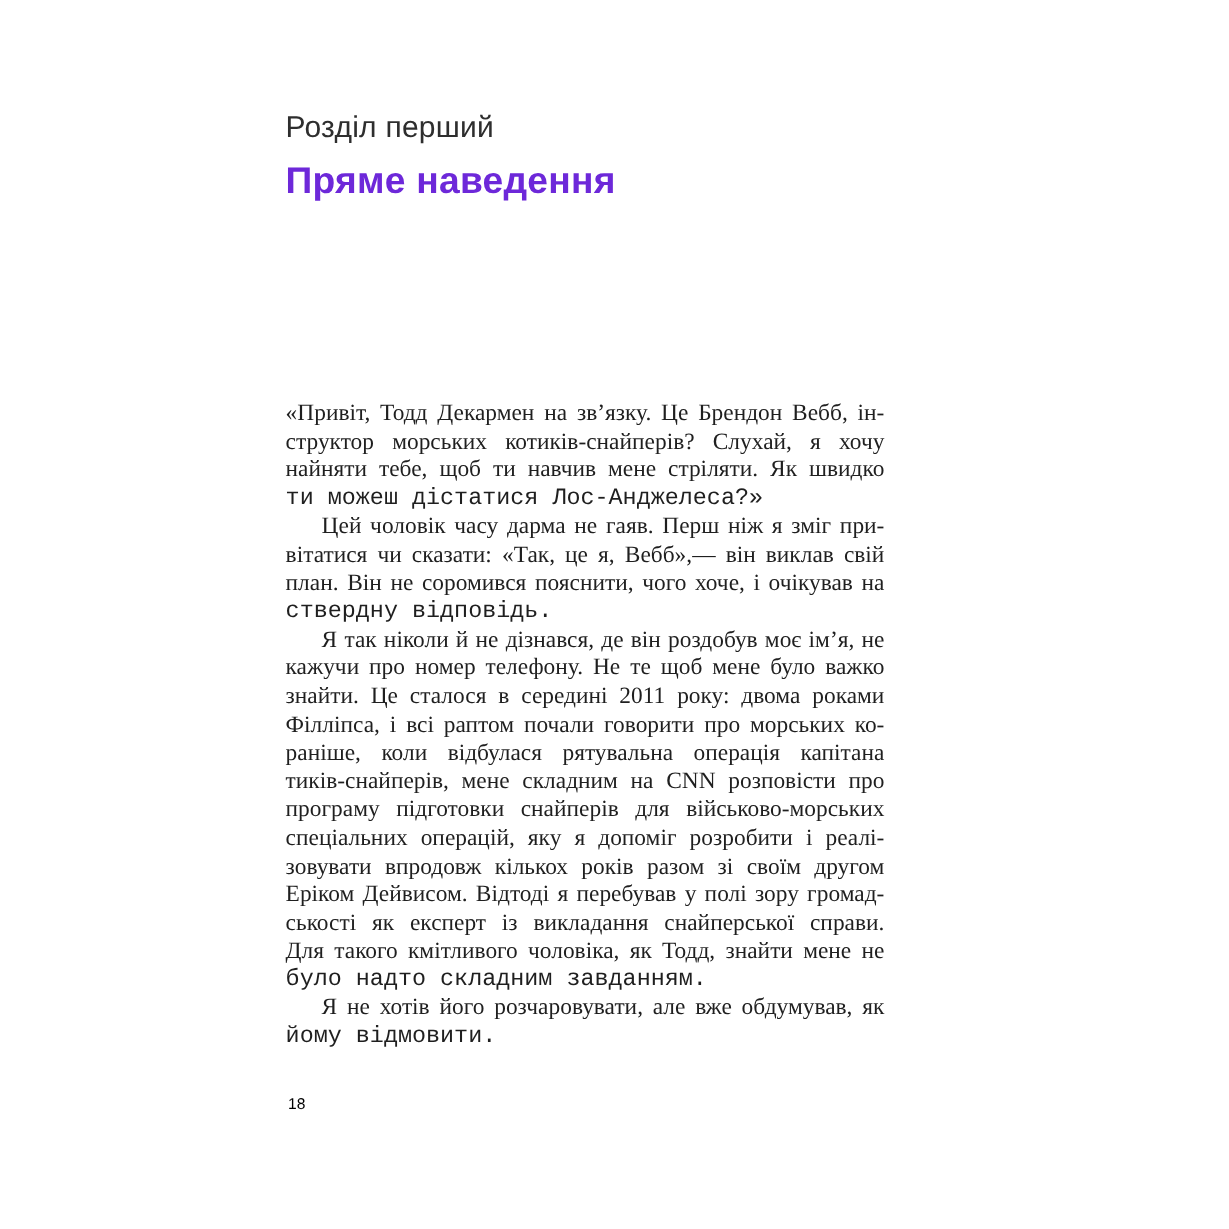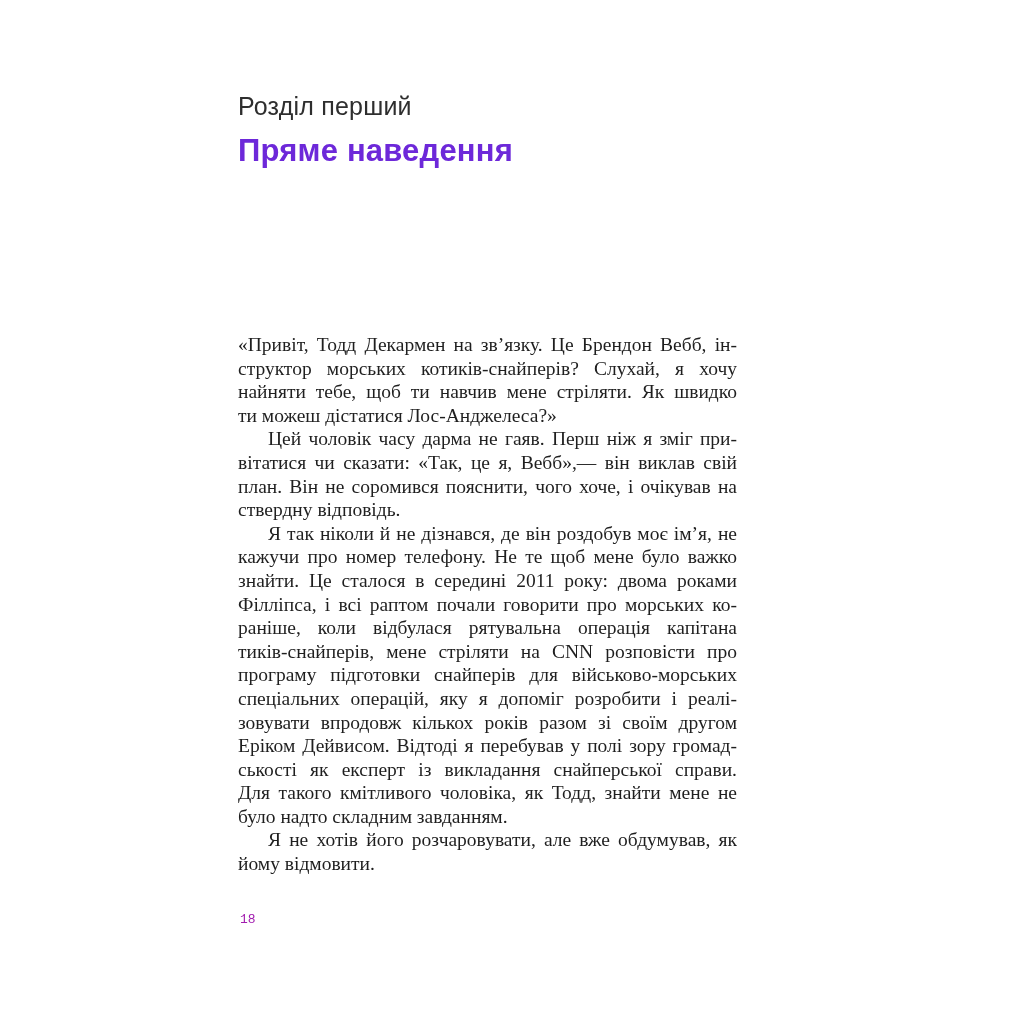--- a/index.html
+++ b/index.html
@@ -45,31 +45,32 @@
     color: #1f1f1f;
   }
   .para { margin: 0; padding: 0; }
   .line {
     text-align: justify;
     text-align-last: justify;
     white-space: normal;
   }
   .line.last {
     text-align-last: left;
+    font-family: Liberation Mono, monospace;
   }
   .para.indent .line:first-child {
     text-indent: 30px;
   }
   .page-number {
     position: absolute;
     left: 240px;
     top: 912px;
-    font-family: Liberation Mono, monospace;
+    font-family: Liberation Sans, sans-serif;
     font-size: 13px;
-    color: #a21caf;
+    color: #000000;
   }
 </style>
 </head>
 <body>
 
 <div class="page">
   <div class="chapter-label">Розділ перший</div>
   <div class="chapter-title">Пряме наведення</div>
   <div class="body-text" id="body-text">
       <div class="para">
@@ -83,21 +84,21 @@
         <div class="line">вітатися чи сказати: «Так, це я, Вебб»,— він виклав свій</div>
         <div class="line">план. Він не соромився пояснити, чого хоче, і очікував на</div>
         <div class="line last">ствердну відповідь.</div>
       </div>
       <div class="para indent">
         <div class="line">Я так ніколи й не дізнався, де він роздобув моє ім’я, не</div>
         <div class="line">кажучи про номер телефону. Не те щоб мене було важко</div>
         <div class="line">знайти. Це сталося в середині 2011 року: двома роками</div>
         <div class="line">Філліпса, і всі раптом почали говорити про морських ко-</div>
         <div class="line">раніше, коли відбулася рятувальна операція капітана</div>
-        <div class="line">тиків-снайперів, мене стріляти на CNN розповісти про</div>
+        <div class="line">тиків-снайперів, мене складним на CNN розповісти про</div>
         <div class="line">програму підготовки снайперів для військово-морських</div>
         <div class="line">спеціальних операцій, яку я допоміг розробити і реалі-</div>
         <div class="line">зовувати впродовж кількох років разом зі своїм другом</div>
         <div class="line">Еріком Дейвисом. Відтоді я перебував у полі зору громад-</div>
         <div class="line">ськості як експерт із викладання снайперської справи.</div>
         <div class="line">Для такого кмітливого чоловіка, як Тодд, знайти мене не</div>
         <div class="line last">було надто складним завданням.</div>
       </div>
       <div class="para indent">
         <div class="line">Я не хотів його розчаровувати, але вже обдумував, як</div>

